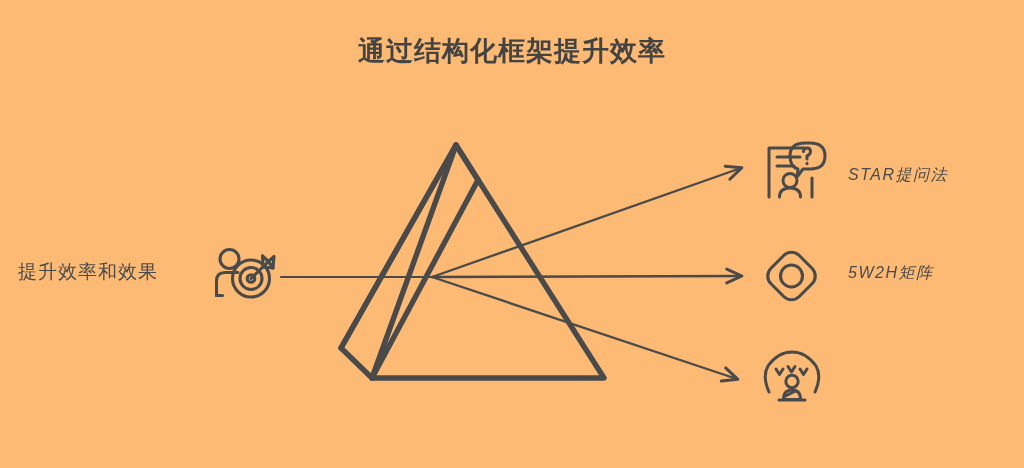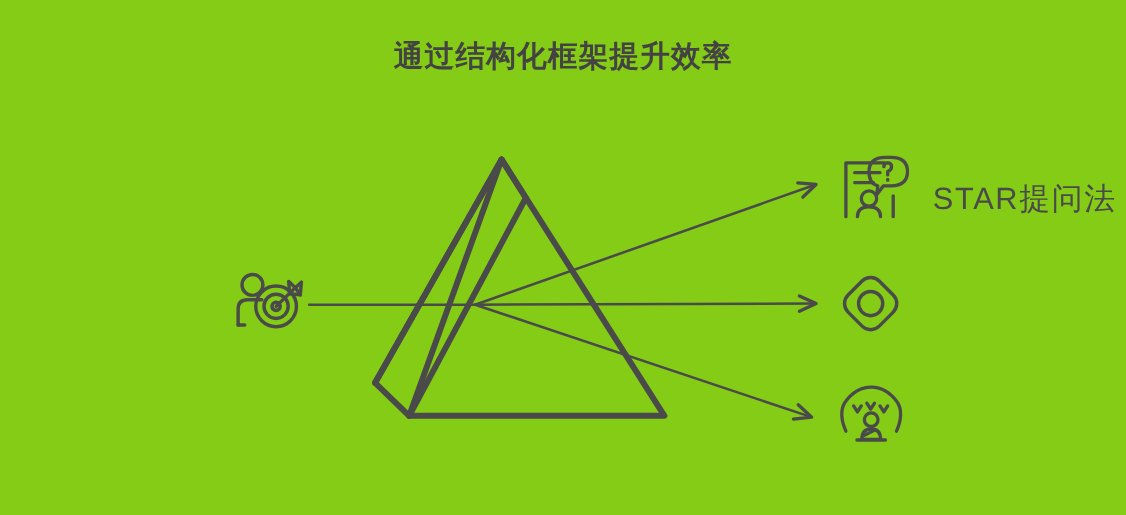--- a/index.html
+++ b/index.html
@@ -10,21 +10,21 @@
   body {
     width: 1024px;
     height: 468px;
     font-family: "Liberation Sans", sans-serif;
     overflow: hidden;
   }
   #canvas {
     position: relative;
     width: 1024px;
     height: 468px;
-    background: #84cc16;
+    background: #fdba74;
   }
   #diagram-svg {
     position: absolute;
     left: 0;
     top: 0;
     width: 1024px;
     height: 468px;
   }
   .txt {
     position: absolute;
@@ -43,36 +43,39 @@
     color: #434343;
   }
   #source-label {
     left: 18px;
     top: 262px;
     font-size: 19px;
     letter-spacing: 1px;
   }
   .branch-label {
     left: 848px;
-    font-size: 28px;
+    font-size: 16px;
     letter-spacing: 1.5px;
+    font-style: italic;
   }
   #branch-label-0 { top: 167px; }
   #branch-label-1 { top: 265px; }
   #branch-label-2 { top: 370px; }
 </style>
 </head>
 <body>
 
 <div id="canvas">
 
   <div class="txt" id="page-title">通过结构化框架提升效率</div>
 
+  <div class="txt" id="source-label">提升效率和效果</div>
 
   <div class="txt branch-label" id="branch-label-0">STAR提问法</div>
+  <div class="txt branch-label" id="branch-label-1">5W2H矩阵</div>
 
   <svg id="diagram-svg" viewBox="0 0 1024 468" xmlns="http://www.w3.org/2000/svg">
 
     <defs>
       <marker id="arrowhead" markerWidth="9" markerHeight="9" refX="7.2" refY="4" orient="auto" markerUnits="strokeWidth">
         <path d="M1,1 L7.6,4 L1,7" fill="none" stroke="#4a4a4a" stroke-width="1.3" stroke-linecap="round" stroke-linejoin="round"></path>
       </marker>
     </defs>
 
     <g fill="none" stroke="#4a4a4a" stroke-width="3.1" stroke-linecap="round" stroke-linejoin="round">

